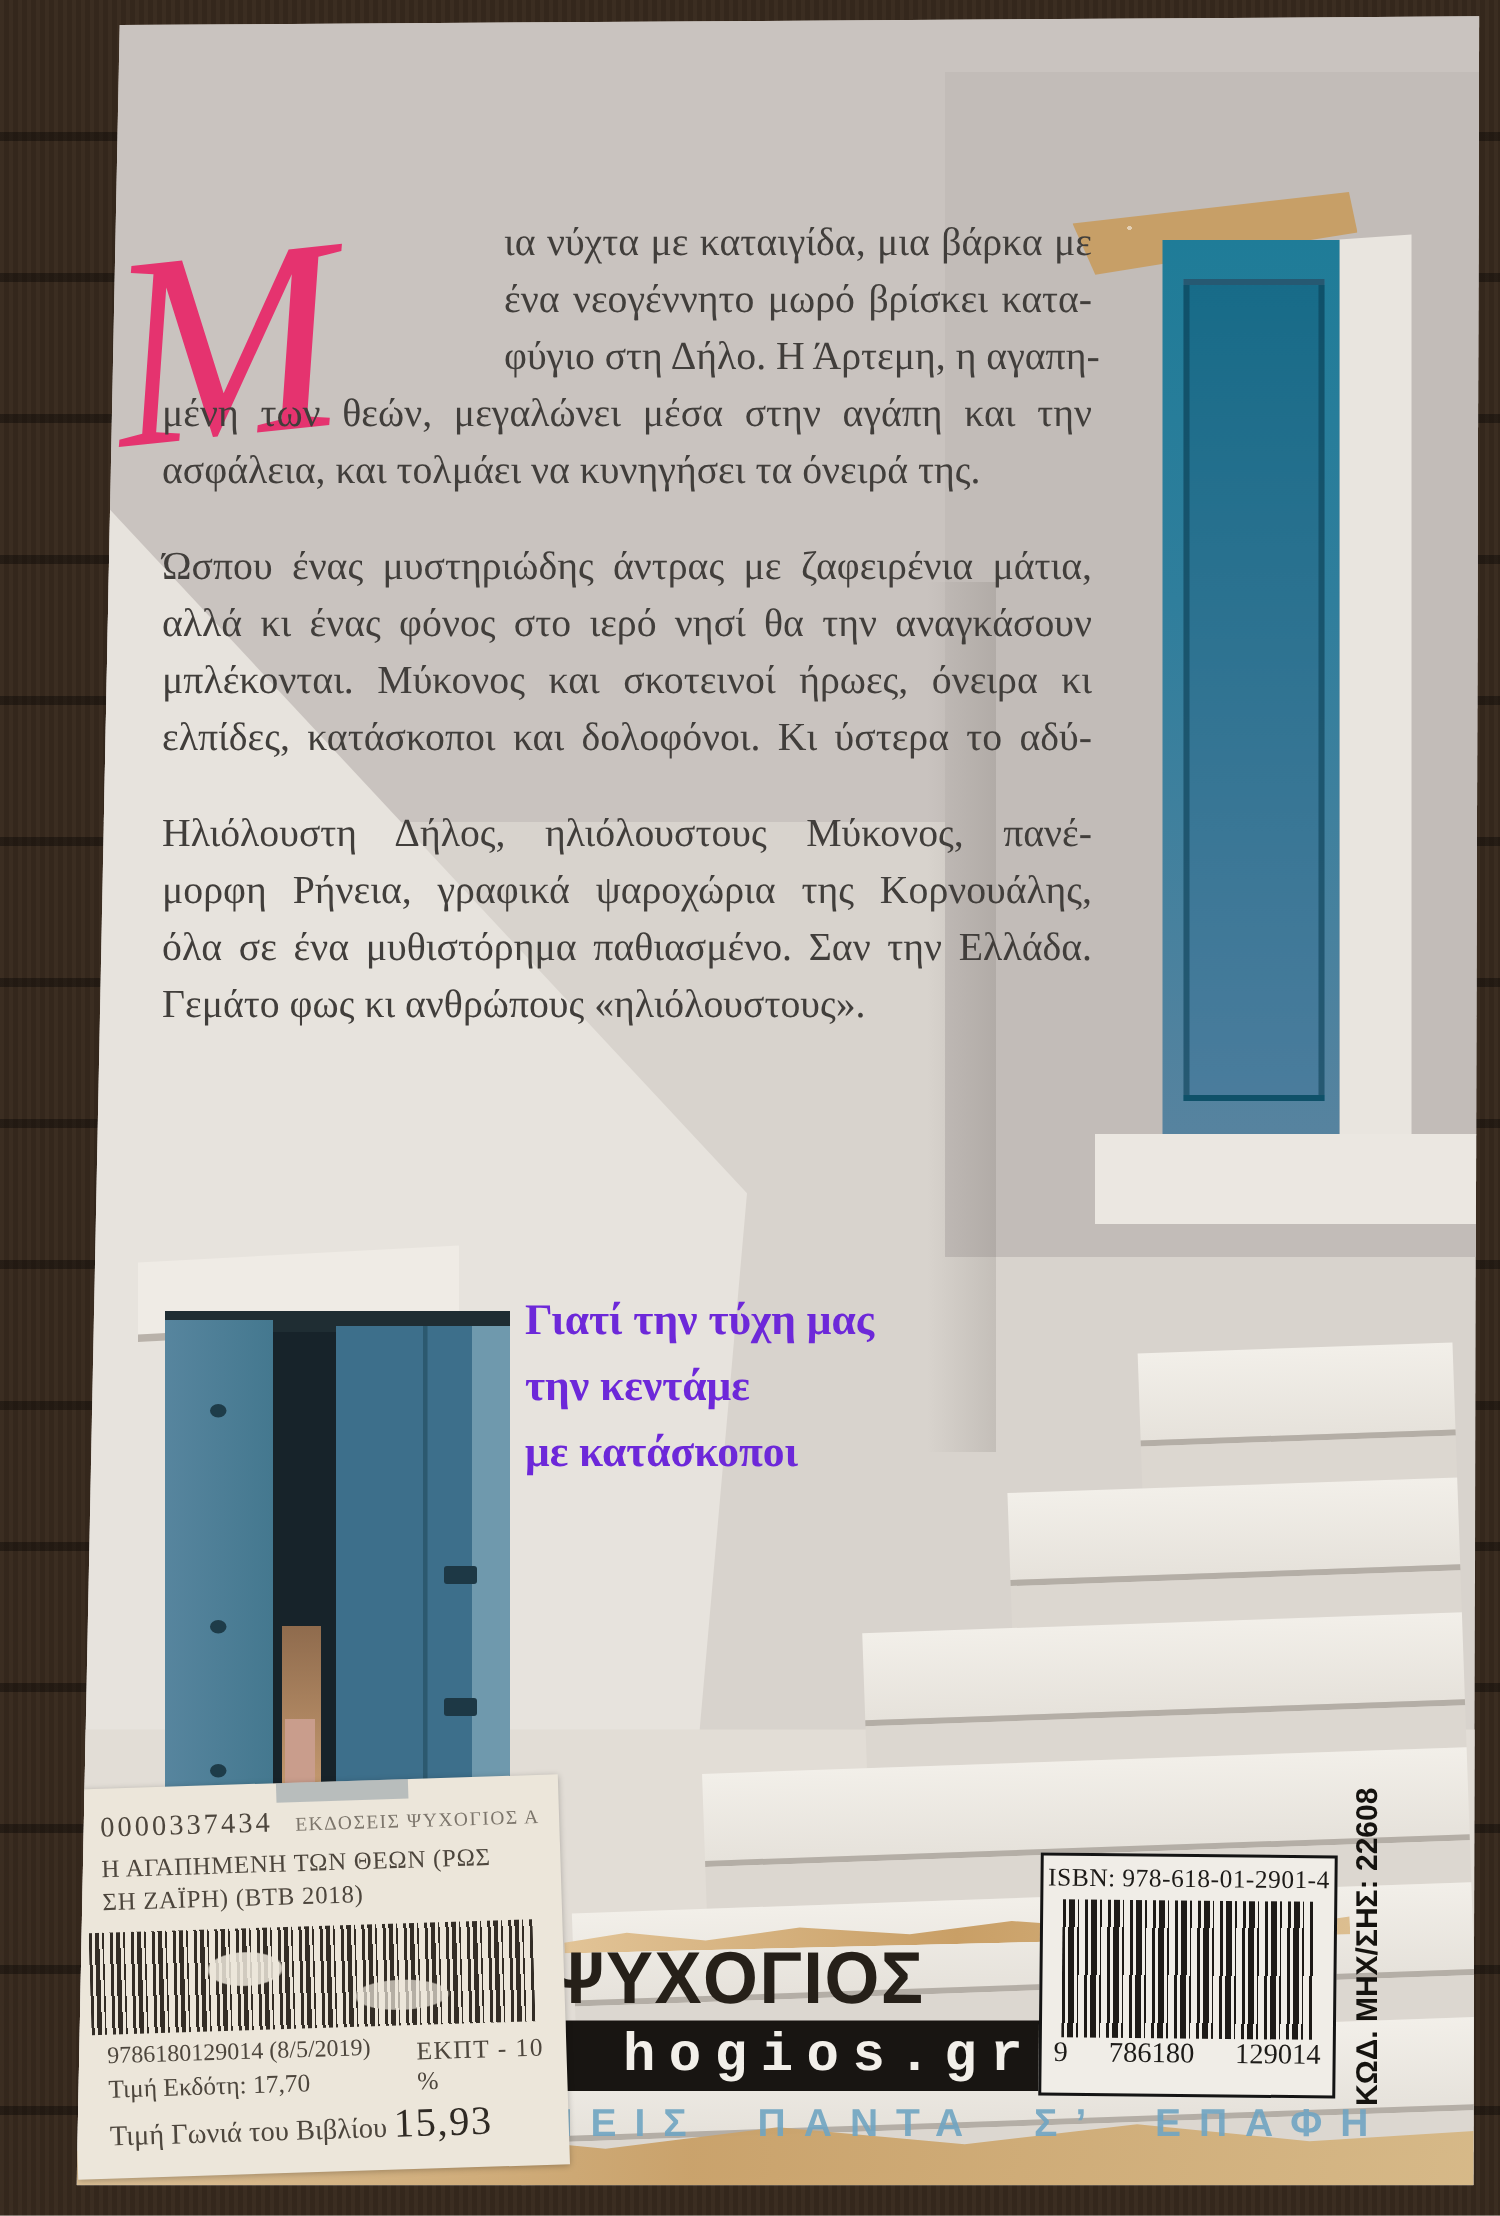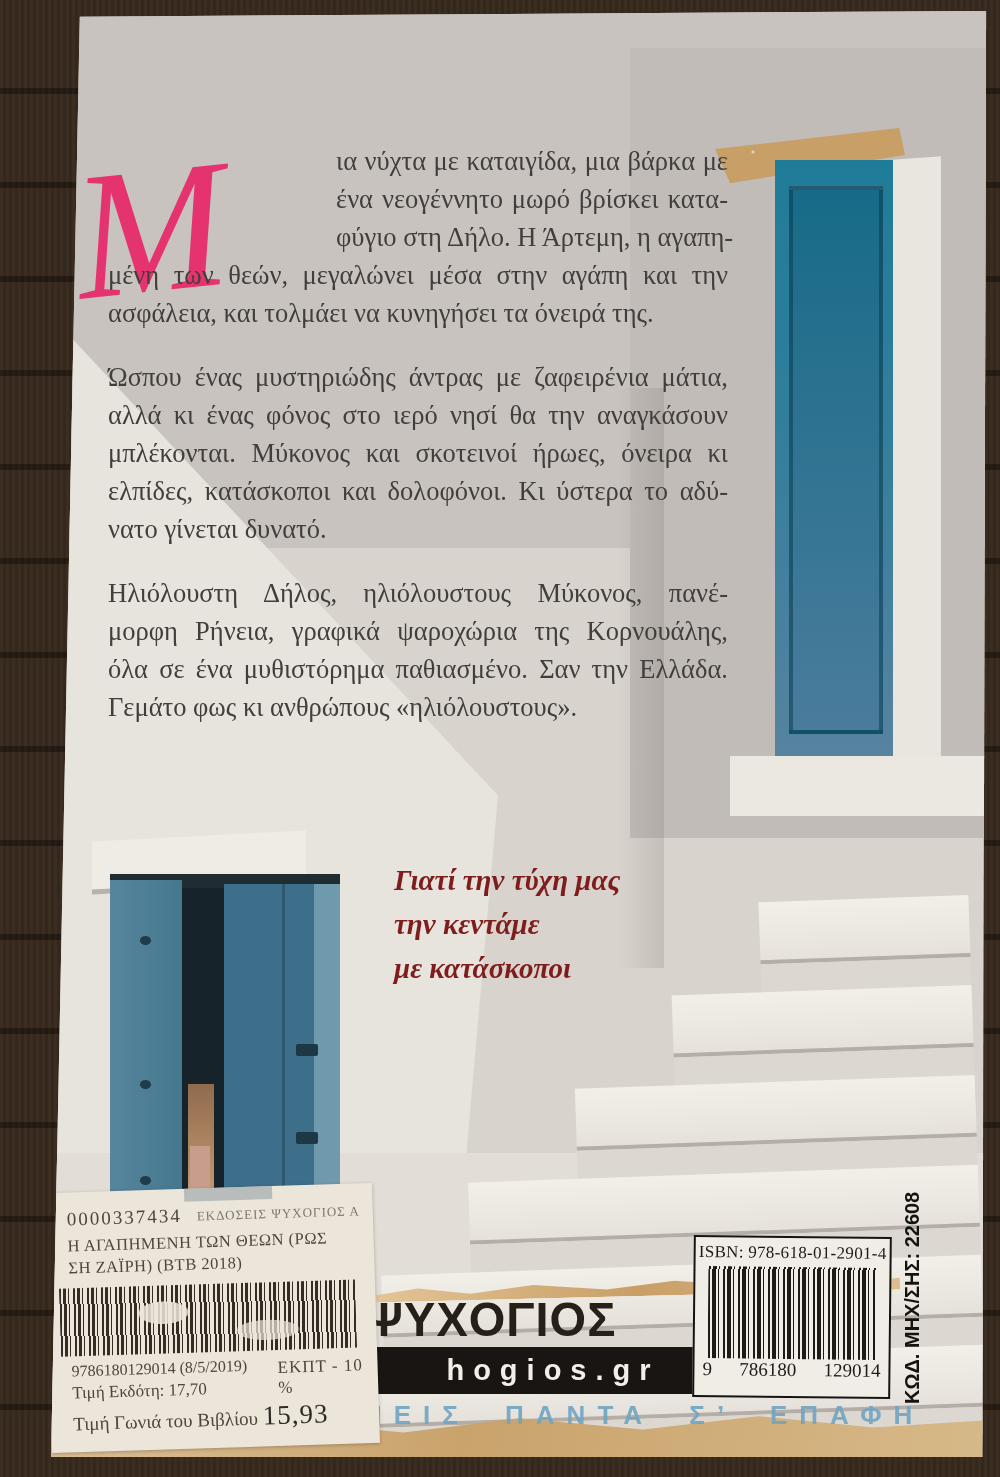--- a/index.html
+++ b/index.html
@@ -57,33 +57,33 @@
   .handle{position:absolute;left:72px;width:22px;height:12px;background:#1d3845;border-radius:2px;}
   .sill-l{left:72px;top:1192px;width:250px;height:22px;background:#e9e5df;}
   
   .blurb{left:78px;top:134px;width:620px;color:#413e3b;font-size:26.5px;line-height:38px;}
   .ln{text-align:justify;text-align-last:justify;white-space:nowrap;}
   .ln.last{text-align-last:left;}
   .indent .ln{padding-left:228px;}
   .dropcap{left:46px;top:118px;width:230px;height:230px;color:#e5336f;
     font-size:182px;line-height:200px;font-style:italic;transform:rotate(-6deg);}
   .gap1{height:26px;}
-  .quote{left:320px;top:850px;width:270px;color:#7f1d1d;font-size:29px;line-height:44px;
-    font-style:italic;font-weight:bold;margin-left:44px;}
+  .quote{left:320px;top:850px;width:270px;color:#6d28d9;font-size:29px;line-height:44px;
+    font-weight:bold;}
   
   .torn-mid{left:346px;top:1272px;width:524px;height:16px;transform:rotate(-1.4deg);
     background:linear-gradient(90deg,#e2c497,#c99f66,#dcbe90);
     clip-path:polygon(0 55%,8% 20%,18% 60%,30% 15%,44% 55%,57% 10%,70% 50%,82% 18%,92% 55%,100% 25%,100% 100%,0 100%);}
   .pub-logo{left:335px;top:1283px;width:330px;color:#262019;
     font-family:"Liberation Sans","DejaVu Sans",sans-serif;font-weight:bold;
     font-size:47px;letter-spacing:1px;transform:scaleY(1.04);}
   .pub-box{left:347px;top:1339px;width:352px;height:47px;background:#181512;
     display:flex;align-items:center;justify-content:center;}
-  .pub-box span{color:#f2efe9;font-family:Liberation Sans, sans-serif;
-    font-weight:bold;font-size:29px;letter-spacing:9px;}
+  .pub-box span{color:#f2efe9;font-family:Liberation Mono, monospace;
+    font-weight:bold;font-size:36px;letter-spacing:9px;}
   .partial-txt{left:286px;top:1286px;color:#3b362f;font-weight:bold;font-size:26px;
     transform:rotate(-72deg);}
   .isbn-box{left:663px;top:1228px;width:194px;height:158px;background:#f0ede7;
     border:2px solid #141414;transform:rotate(0.6deg);text-align:center;}
   .isbn-label{margin-top:5px;font-size:17px;color:#1d1b18;letter-spacing:.3px;}
   .ean-bars{margin:4px auto 0;width:168px;height:92px;
     background:repeating-linear-gradient(90deg,#1d1a17 0 2px,transparent 2px 4px,#1d1a17 4px 8px,transparent 8px 10px,#1d1a17 10px 11px,transparent 11px 15px);}
   .ean-digits{display:flex;justify-content:space-between;padding:0 8px;font-size:19px;color:#1d1b18;}
   .machine-code{left:795px;top:1294px;width:178px;height:26px;transform:rotate(-90deg);
     font-family:"Liberation Sans","DejaVu Sans",sans-serif;font-weight:bold;
@@ -195,21 +195,20 @@
     <div>
       <div class="ln">μένη των θεών, μεγαλώνει μέσα στην αγάπη και την</div>
       <div class="ln last">ασφάλεια, και τολμάει να κυνηγήσει τα όνειρά της.</div>
     </div>
     <div class="gap1"></div>
     <div>
       <div class="ln">Ώσπου ένας μυστηριώδης άντρας με ζαφειρένια μάτια,</div>
       <div class="ln">αλλά κι ένας φόνος στο ιερό νησί θα την αναγκάσουν</div>
       <div class="ln">μπλέκονται. Μύκονος και σκοτεινοί ήρωες, όνειρα κι</div>
       <div class="ln">ελπίδες, κατάσκοποι και δολοφόνοι. Κι ύστερα το αδύ-</div>
-      <div class="ln last">νατο γίνεται δυνατό.</div>
     </div>
     <div class="gap1"></div>
     <div>
       <div class="ln">Ηλιόλουστη Δήλος, ηλιόλουστους Μύκονος, πανέ-</div>
       <div class="ln">μορφη Ρήνεια, γραφικά ψαροχώρια της Κορνουάλης,</div>
       <div class="ln">όλα σε ένα μυθιστόρημα παθιασμένο. Σαν την Ελλάδα.</div>
       <div class="ln last">Γεμάτο φως κι ανθρώπους «ηλιόλουστους».</div>
     </div>
   </div>
 

